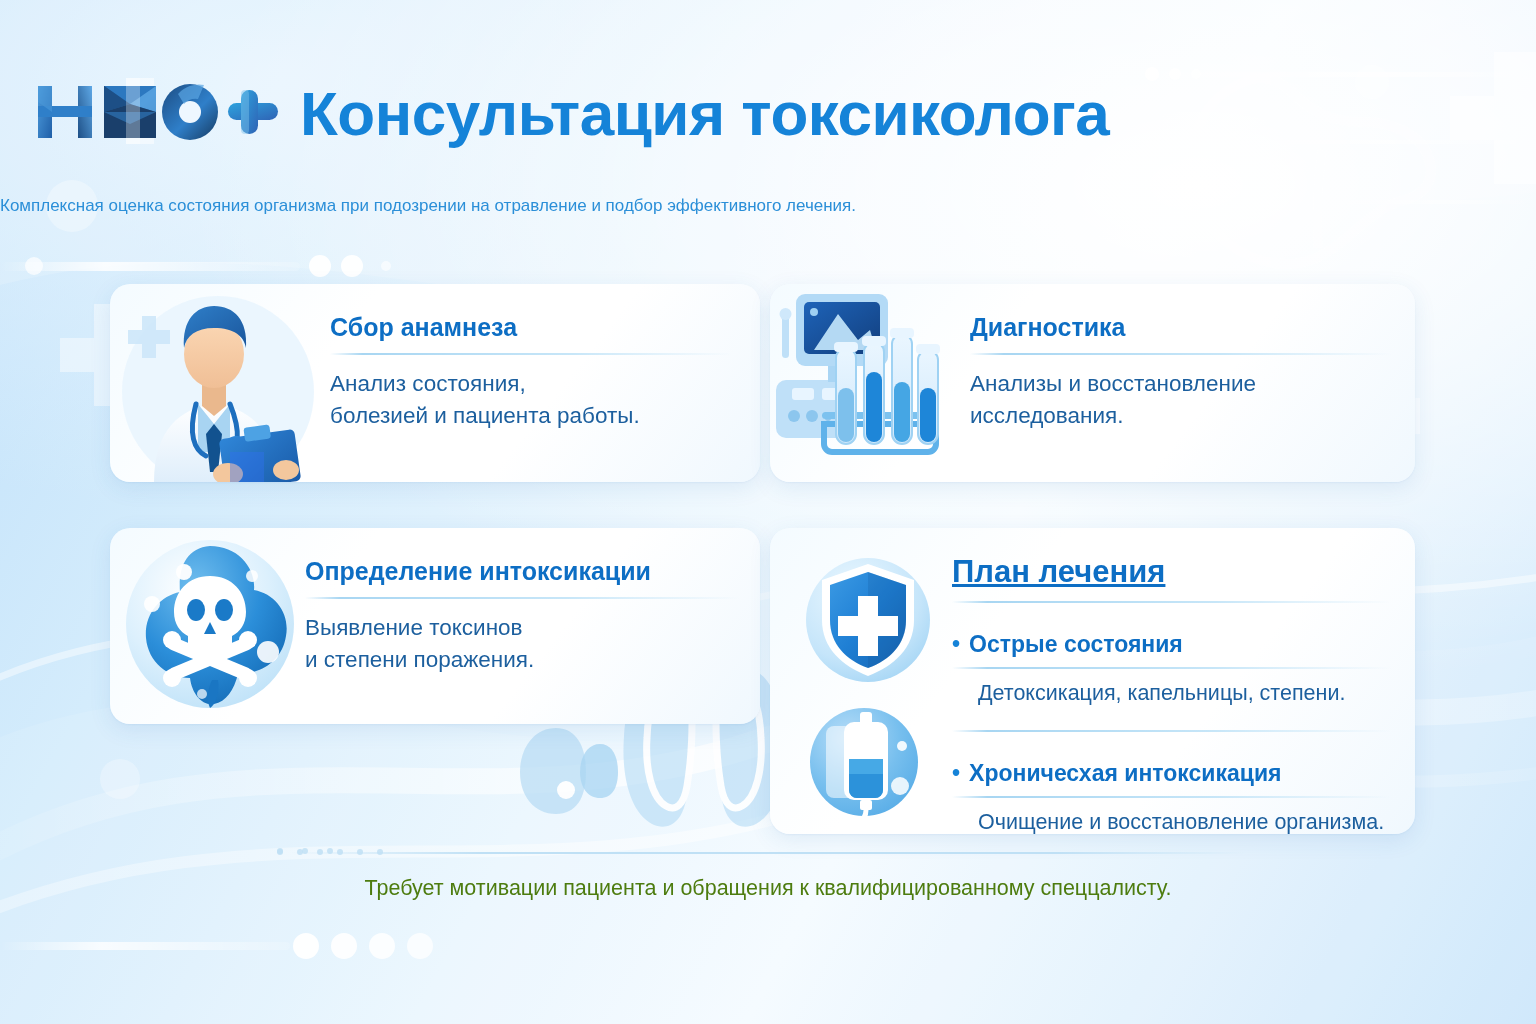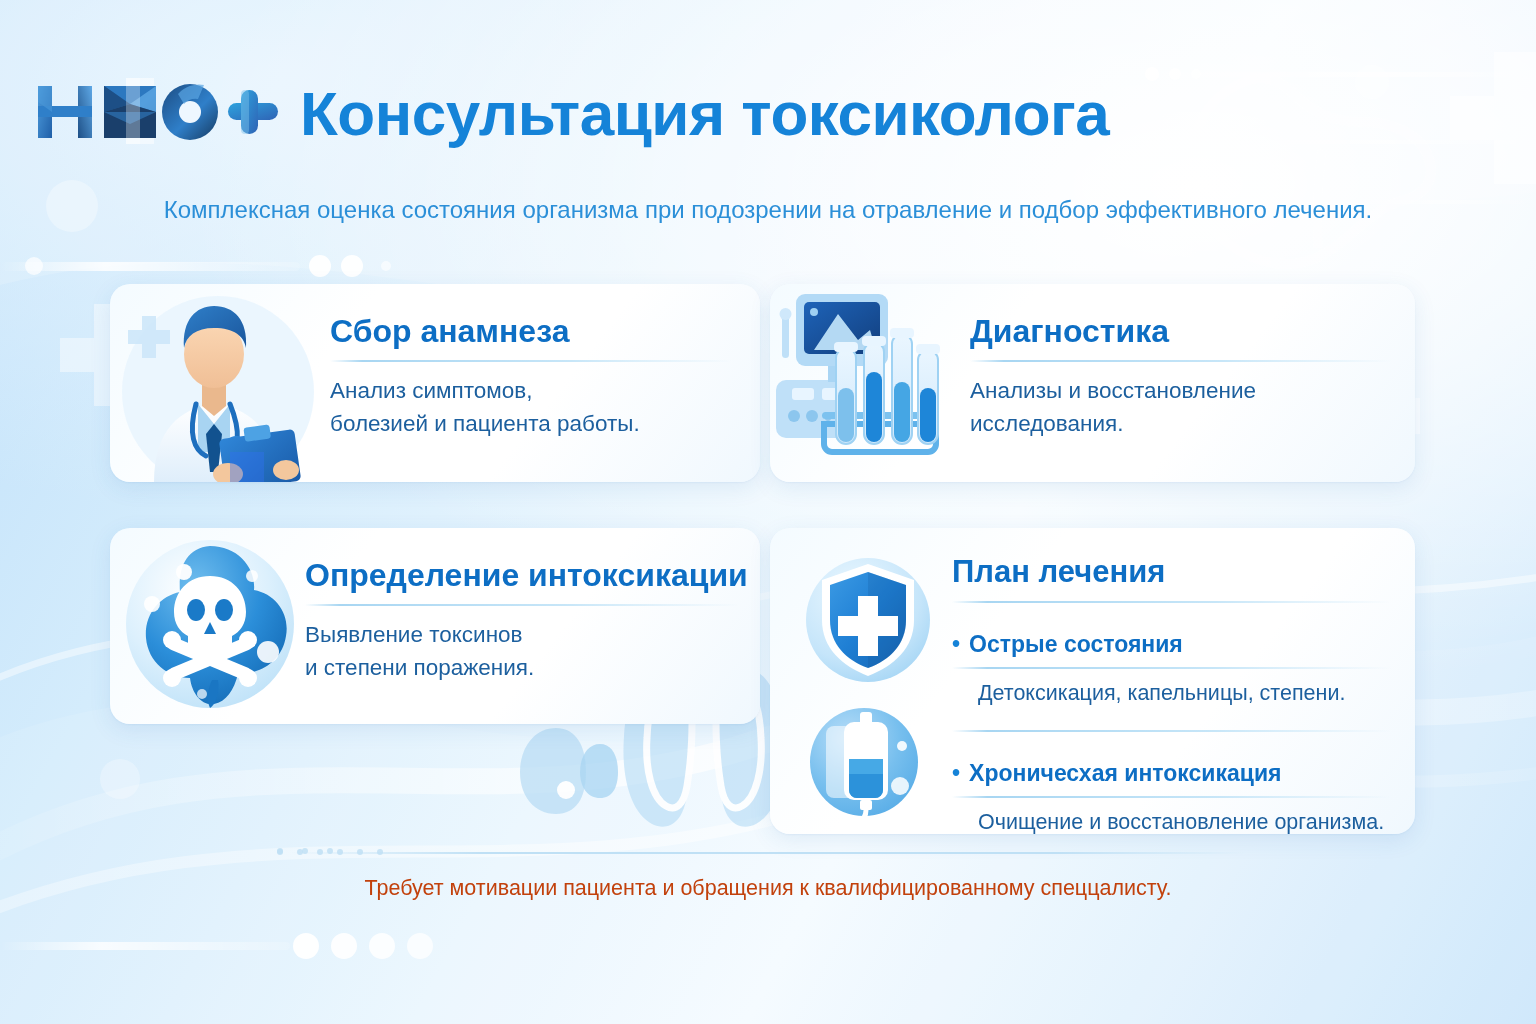--- a/index.html
+++ b/index.html
@@ -29,63 +29,63 @@
   .header { position:absolute; left:0; top:0; width:1536px; height:180px; }
   .logo { position:absolute; left:30px; top:72px; width:250px; height:76px; }
   .page-title {
     position:absolute; left:300px; top:78px;
     font-size:62px; font-weight:bold; color:#1583d8;
     letter-spacing:-0.5px; white-space:nowrap;
     font-family:"Liberation Sans","DejaVu Sans",sans-serif;
   }
   .subtitle {
     position:absolute; left:0; top:196px; width:1536px;
-    text-align:center; font-size:24px; color:#2b8fd8; white-space:nowrap;
+    text-align:left; font-size:17px; color:#2b8fd8; white-space:nowrap;
   }
 
   
   .card {
     position:absolute;
     background: linear-gradient(128deg, #f4fbff 0%, #ffffff 34%, #ffffff 66%, #f0f8fe 100%);
     border-radius:20px;
     box-shadow: 0 6px 22px rgba(40,110,180,0.10), 0 1px 2px rgba(40,110,180,0.06);
     overflow:hidden;
   }
   .card-inner { position:relative; width:100%; height:100%; }
 
   .card-art { position:absolute; left:0; top:0; height:100%; }
   .card-body { position:absolute; }
 
   .card-title {
-    color:#0d6ec4; font-weight:bold; font-size:32px; line-height:1.1;
+    color:#0d6ec4; font-weight:bold; font-size:25px; line-height:1.1;
     white-space:nowrap;
   }
   .divider {
     height:2px; margin-top:11px; margin-bottom:13px;
     background: linear-gradient(90deg, rgba(150,205,240,0.0) 0%, #a8d6f2 8%, #c7e6f8 60%, rgba(200,230,248,0.0) 100%);
   }
   .card-text { color:#1c5f9e; font-size:22.5px; line-height:1.45; }
   .card-text .ln { display:block; white-space:nowrap; }
 
   
-  .plan-title { color:#0d6ec4; font-weight:bold; font-size:31px; white-space:nowrap; }
+  .plan-title { color:#0d6ec4; font-weight:bold; font-size:31px; white-space:nowrap;text-decoration:underline; }
   .bullet-head {
     color:#0d6ec4; font-weight:bold; font-size:23px; white-space:nowrap;margin-top:28px;
   }
   .bullet-head .dot { color:#1583d8; margin-right:9px; }
   .bullet-sub { color:#1c5f9e; font-size:21.5px; white-space:nowrap; padding-left:26px; margin-top:12px; }
 
   
   .footer-rule {
     position:absolute; left:290px; top:852px; width:956px; height:2px;
     background:linear-gradient(90deg, rgba(150,205,240,0) 0%, #bfe0f5 20%, #bfe0f5 80%, rgba(150,205,240,0) 100%);
   }
   .footer-note {
     position:absolute; left:0; top:876px; width:1536px; text-align:center;
-    font-size:21.5px; color:#c2410c; white-space:nowrap;
+    font-size:21.5px; color:#4d7c0f; white-space:nowrap;
   }
 </style>
 </head>
 <body>
 
 <div class="bg"></div>
 
 <svg class="bg-svg" viewBox="0 0 1536 1024" preserveAspectRatio="none">
   <defs>
     <linearGradient id="waveA" x1="0" y1="0" x2="1" y2="0">
@@ -306,21 +306,21 @@
         <ellipse cx="118" cy="190" rx="15" ry="11" fill="#f3c79d"></ellipse>
         <ellipse cx="176" cy="186" rx="13" ry="10" fill="#f3c79d"></ellipse>
 
         <rect x="120" y="168" width="34" height="46" fill="#2f6ff0" opacity="0.42"></rect>
       </svg>
 
       <div class="card-body" style="left:220px; top:30px; right:28px;">
         <div class="card-title">Сбор анамнеза</div>
         <div class="divider"></div>
         <div class="card-text">
-          <span class="ln">Анализ симптомов,</span>
+          <span class="ln">Анализ состояния,</span>
           <span class="ln">болезией и пациента работы.</span>
         </div>
       </div>
     </div>
   </div>
 
   <div class="card" style="left:770px; top:284px; width:645px; height:198px;">
     <div class="card-inner">
       <svg class="card-art" viewBox="0 0 210 198" width="210" height="198">
         <defs>

